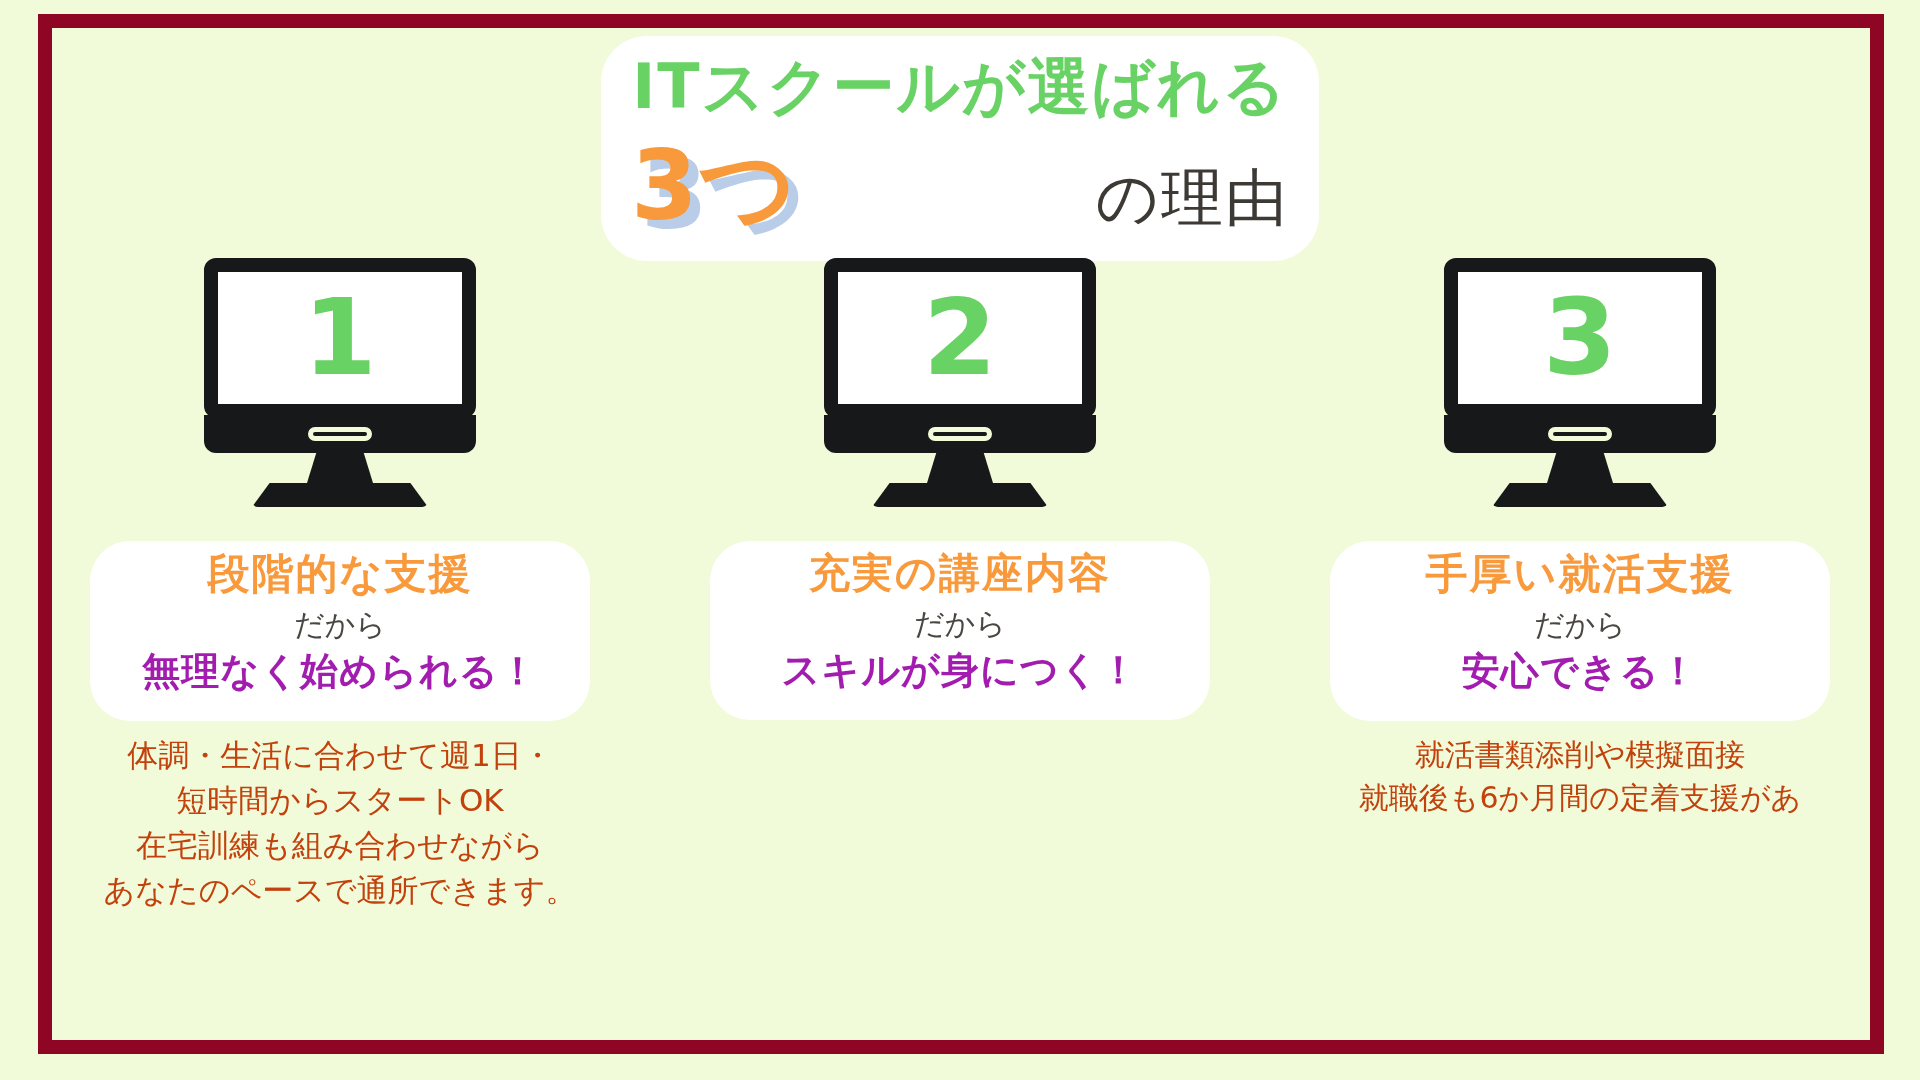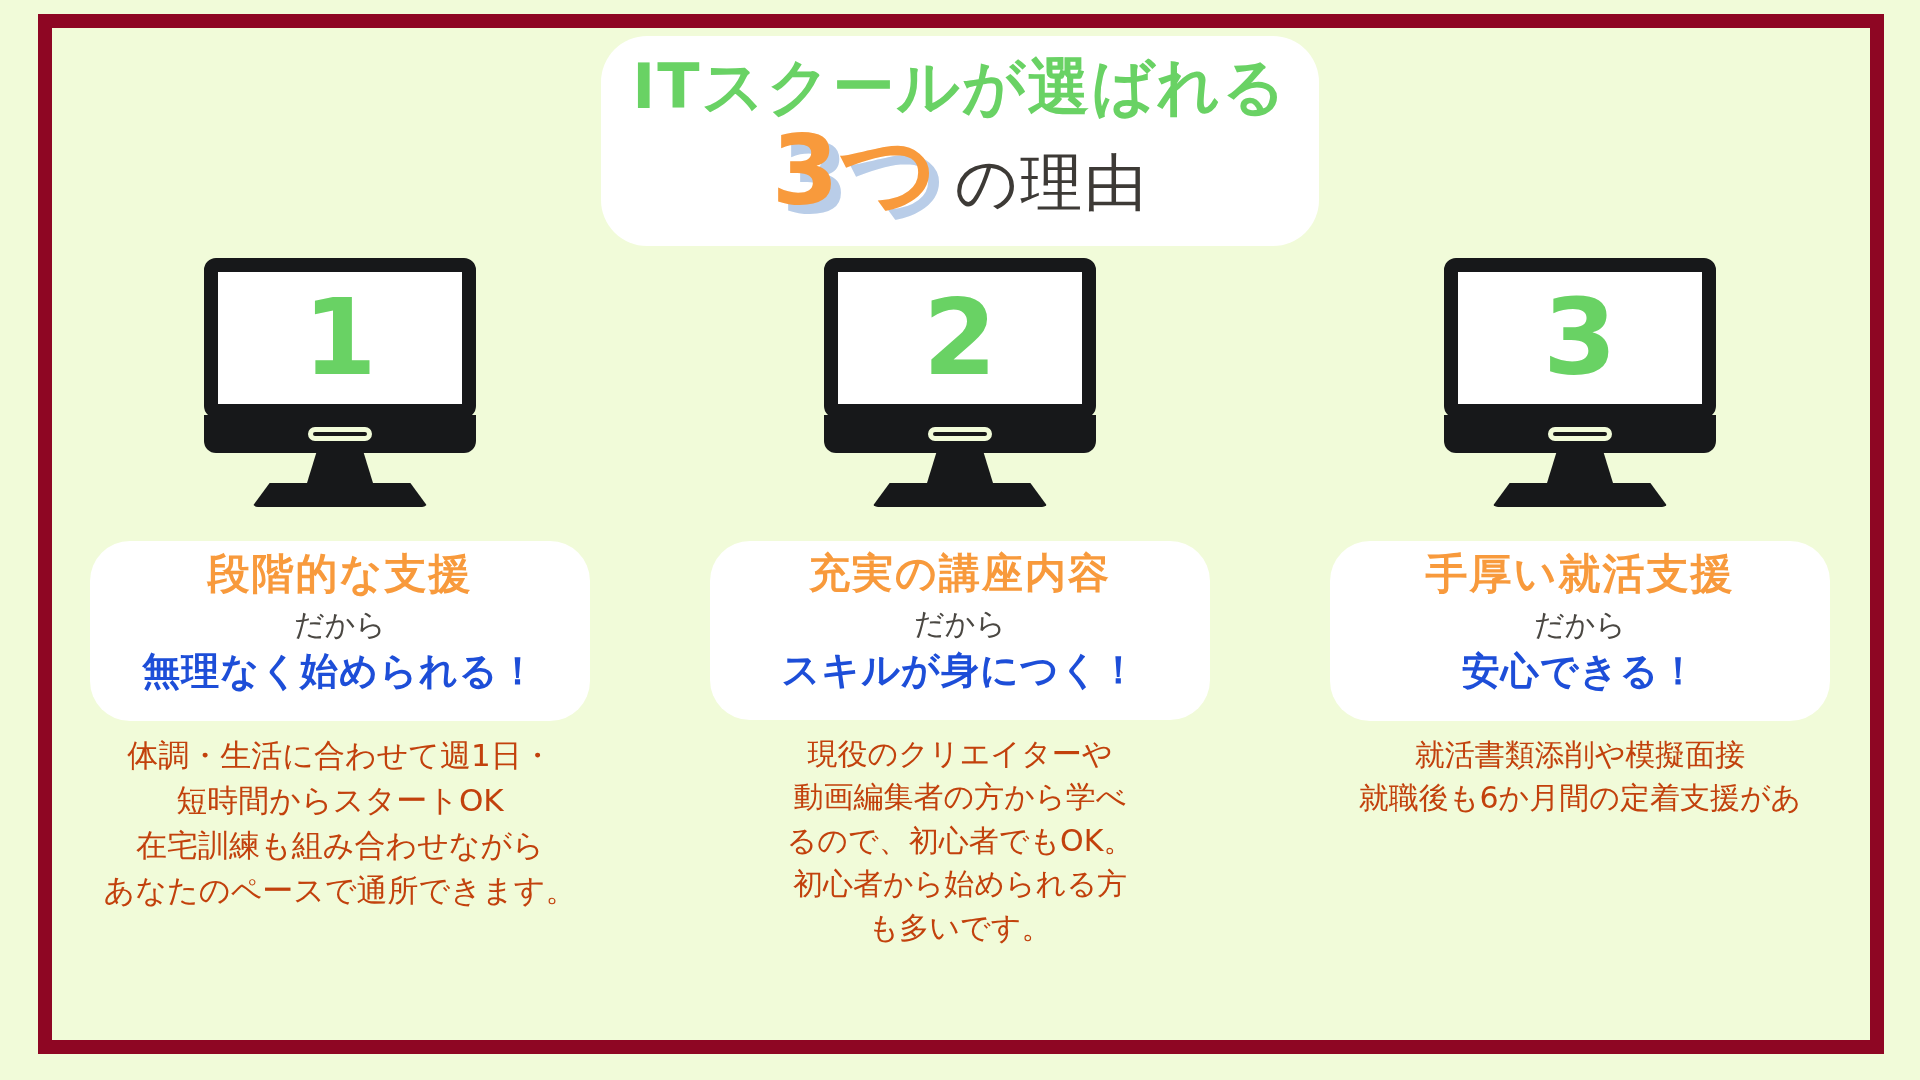--- a/index.html
+++ b/index.html
@@ -49,26 +49,26 @@
   }
   .title-line1 {
     font-size: 62px;
     font-weight: 700;
     color: #69d264;
     letter-spacing: 2px;
     line-height: 1.05;
     white-space: nowrap;
   }
   .title-line2 {
-    margin-top: 2px;
+    margin-top: 17px;
     line-height: 1.05;
     white-space: nowrap;
     display: flex;
     align-items: baseline;
-    justify-content: center;
+    justify-content: space-between;
   }
   .title-big {
     font-size: 96px;
     font-weight: 700;
     color: #f89a3c;
     text-shadow: 10px 9px 0 #b9cde8;
     letter-spacing: 1px;
   }
   .title-tail {
     font-size: 62px;
@@ -171,21 +171,21 @@
   .card-bridge {
     margin-top: 8px;
     font-size: 30px;
     color: #4a4742;
     line-height: 1.2;
   }
   .card-punch {
     margin-top: 6px;
     font-size: 38px;
     font-weight: 700;
-    color: #1d4ed8;
+    color: #a21caf;
     letter-spacing: 1px;
     line-height: 1.2;
     white-space: nowrap;
   }
 
   
   .desc {
     margin-top: 12px;
     width: 540px;
     text-align: center;
@@ -249,27 +249,20 @@
           <span class="monitor-notch"></span>
         </div>
         <div class="monitor-neck"></div>
         <div class="monitor-base"></div>
       </div>
       <div class="card">
         <div class="card-title">充実の講座内容</div>
         <div class="card-bridge">だから</div>
         <div class="card-punch">スキルが身につく！</div>
       </div>
-      <div class="desc">
-        <div>現役のクリエイターや</div>
-        <div>動画編集者の方から学べ</div>
-        <div>るので、初心者でもOK。</div>
-        <div>初心者から始められる方</div>
-        <div>も多いです。</div>
-      </div>
     </div>
 
     <div class="column col-3">
       <div class="monitor">
         <div class="monitor-screen">
           <span class="monitor-number">3</span>
         </div>
         <div class="monitor-chin">
           <span class="monitor-notch"></span>
         </div>

